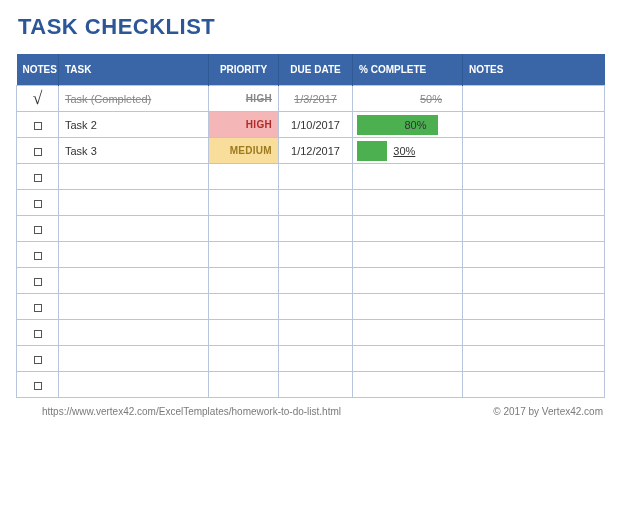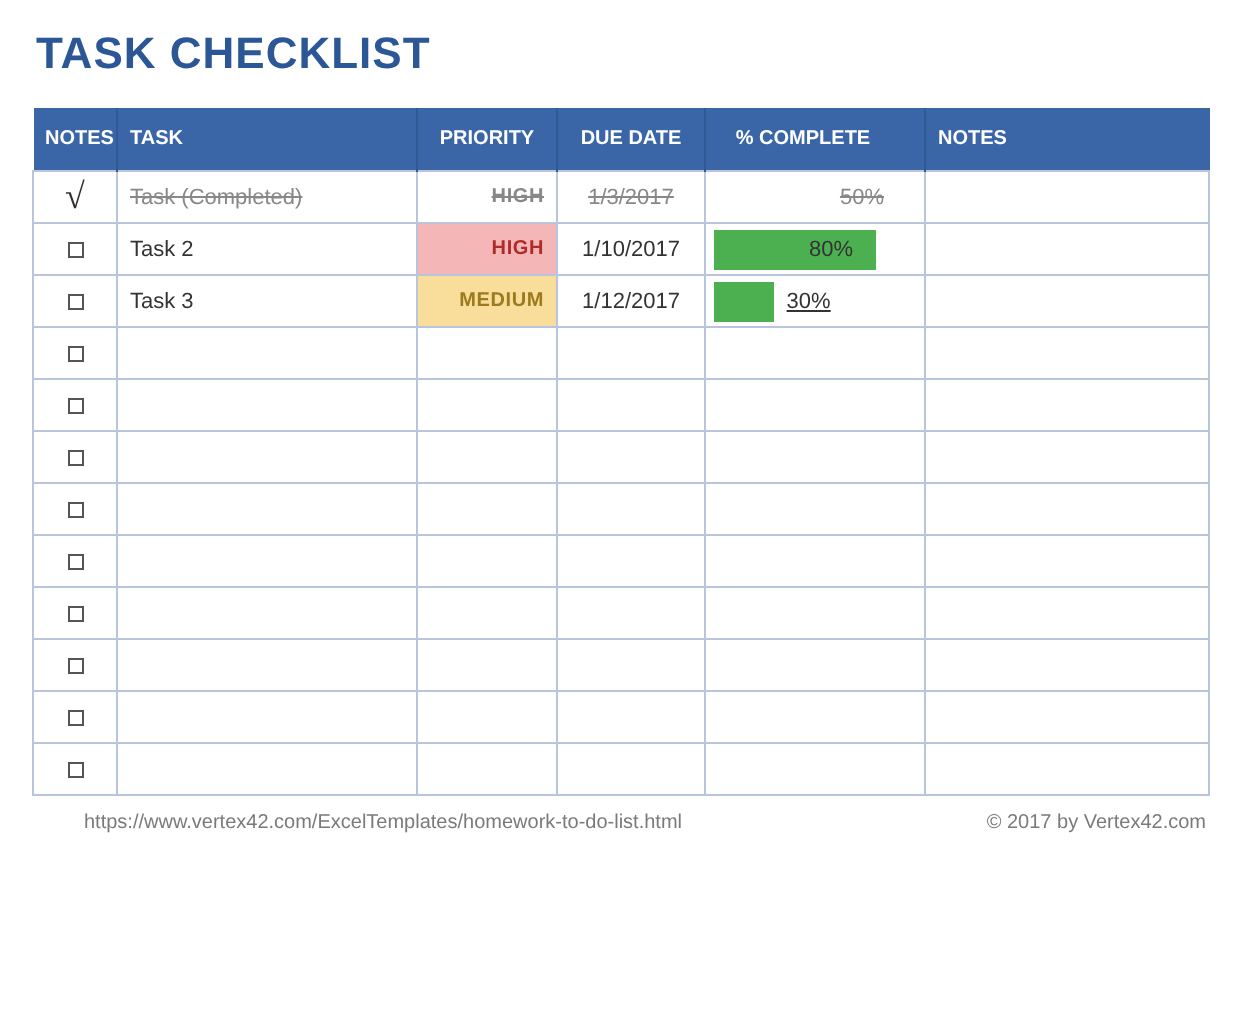--- a/index.html
+++ b/index.html
@@ -29,21 +29,21 @@
     background: #3a66a7;
     color: #fff;
     font-size: 10px;
     font-weight: bold;
     padding: 10px 6px;
     text-align: left;
     border-right: 1px solid #2f5a94;
   }
   thead th:last-child { border-right: none; }
   thead th.center { text-align: center; }
-  thead th.right { text-align: center; padding-right: 18px; }
+  thead th.right { text-align: left; padding-right: 18px; }
   tbody td {
     border: 1px solid #b8c5dd;
     height: 26px;
     padding: 0 6px;
     vertical-align: middle;
     font-size: 11px;
     background: #fff;
   }
   .col-done   { width: 42px; }
   .col-task   { width: 150px; }

